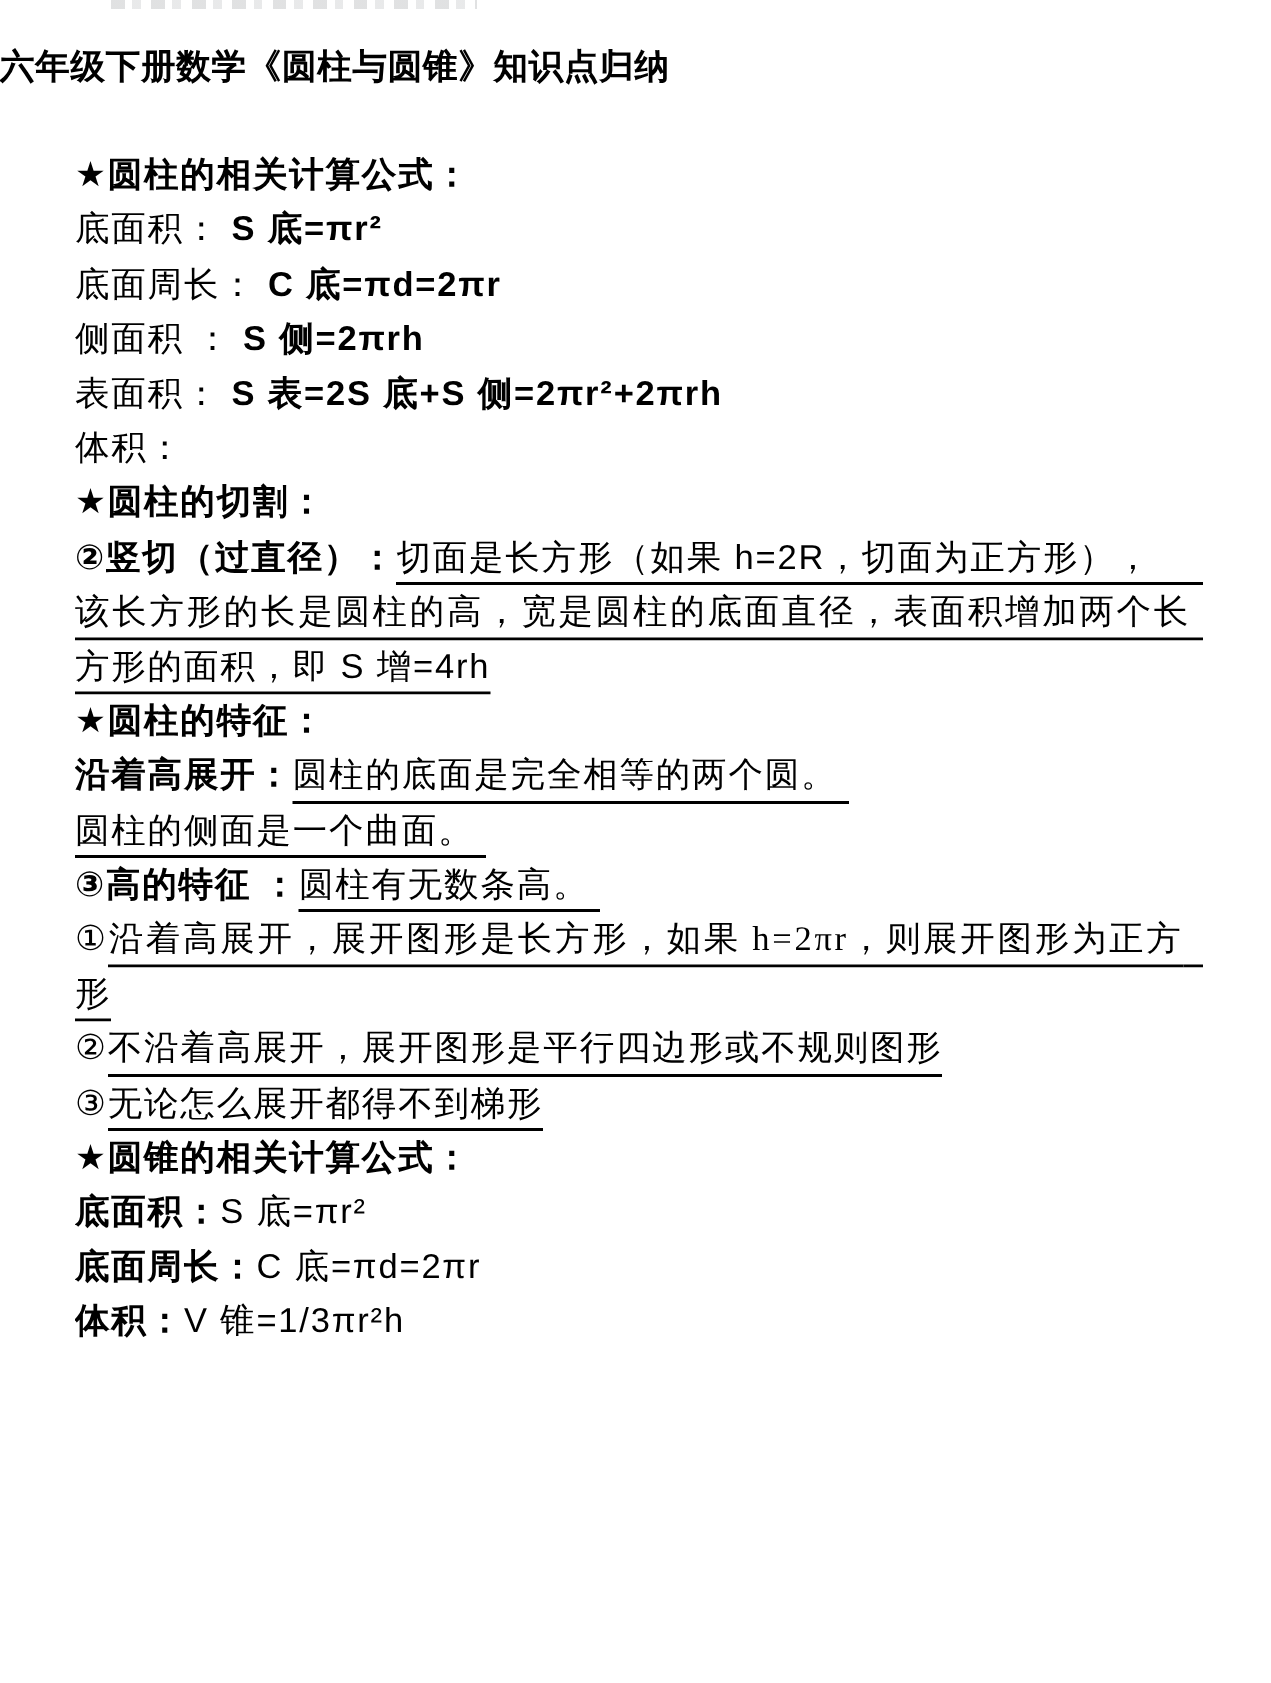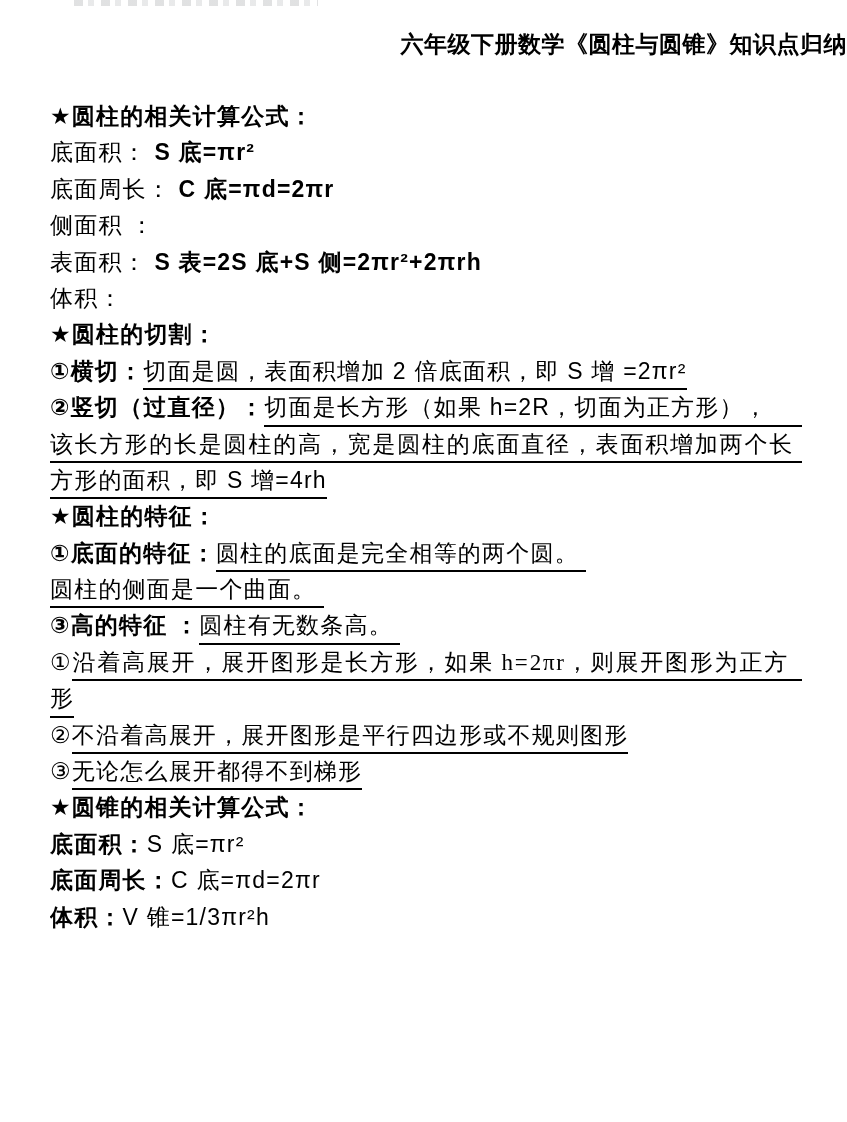--- a/index.html
+++ b/index.html
@@ -16,21 +16,21 @@
   .edge-artifact {
     position:absolute; top:0; left:74px;
     width:244px; height:6px;
     background:repeating-linear-gradient(90deg,
       #d9dadb 0 9px, transparent 9px 14px,
       #e3e4e5 14px 20px, transparent 20px 27px);
     opacity:.8;
   }
   .title {
     margin:0; padding-top:30px;
-    text-align:right;
+    text-align:left;
     font-size:23px; font-weight:bold;
     letter-spacing:.5px;
     line-height:28px;
   }
   .doc-body {
     margin-left:50px;
     width:752px;
     margin-top:41px;
     font-size:23px;
     letter-spacing:1.2px;
@@ -55,52 +55,49 @@
       <div class="line">
         <span class="">底面积：</span>
         <span class="b "> S 底=πr²</span>
       </div>
       <div class="line">
         <span class="">底面周长：</span>
         <span class="b "> C 底=πd=2πr</span>
       </div>
       <div class="line">
         <span class="">侧面积 ：</span>
+        <span class="b "> S 侧=2πrh</span>
       </div>
       <div class="line">
         <span class="">表面积：</span>
         <span class="b "> S 表=2S 底+S 侧=2πr²+2πrh</span>
       </div>
       <div class="line">
         <span class="">体积：</span>
       </div>
       <div class="line">
         <span class="b ">★圆柱的切割：</span>
-      </div>
-      <div class="line">
-        <span class="b ">①横切：</span>
-        <span class="u">切面是圆，表面积增加 2 倍底面积，即 S 增 =2πr²</span>
       </div>
       <div class="line">
         <span class="b ">②竖切（过直径）：</span>
         <span class="u">切面是长方形（如果 h=2R，切面为正方形）， </span>
         <span class="u fill"></span>
       </div>
       <div class="line sp">
         <span class="u">该长方形的长是圆柱的高，宽是圆柱的底面直径，表面积增加两个长</span>
         <span class="u fill"></span>
       </div>
       <div class="line">
         <span class="u">方形的面积，即 S 增=4rh</span>
       </div>
       <div class="line">
         <span class="b ">★圆柱的特征：</span>
       </div>
       <div class="line">
-        <span class="b ">①底面的特征：</span>
+        <span class="b ">沿着高展开：</span>
         <span class="u">圆柱的底面是完全相等的两个圆。 </span>
       </div>
       <div class="line">
         <span class="u">圆柱的侧面是一个曲面。 </span>
       </div>
       <div class="line">
         <span class="b ">③高的特征 ：</span>
         <span class="u">圆柱有无数条高。 </span>
       </div>
       <div class="line sp">

